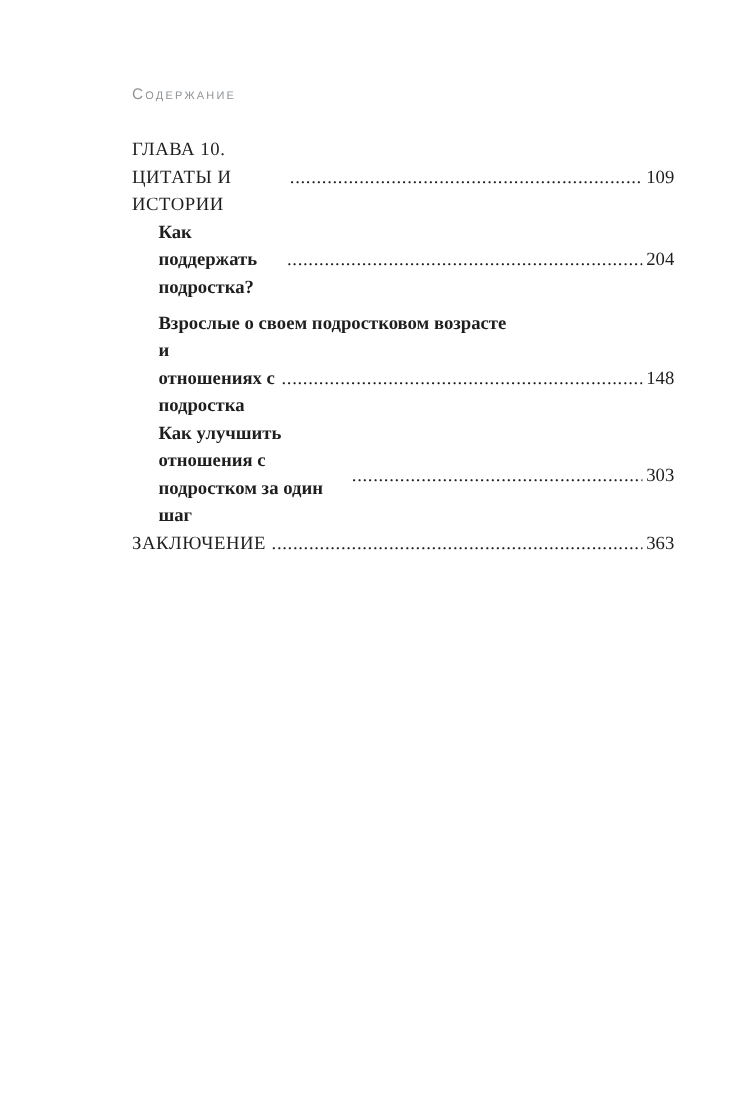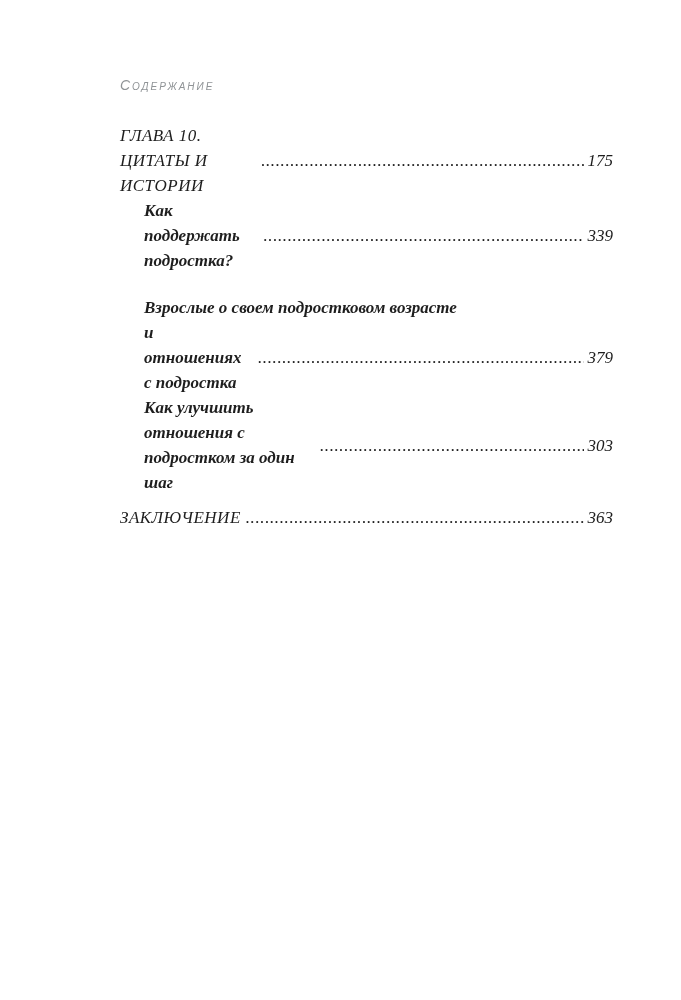--- a/index.html
+++ b/index.html
@@ -4,41 +4,40 @@
 <style>
   html, body { margin: 0; padding: 0; background: #ffffff; }
   .page {
     position: relative;
     width: 681px;
     height: 765px;
     background: #ffffff;
     font-family: "Liberation Serif", "DejaVu Serif", serif;
     color: #1e1e1e;
     overflow: hidden;
-    font-style: italic;
   }
   .running-header {
     position: absolute;
     left: 120px;
     top: 77px;
     font-family: "Liberation Sans", "DejaVu Sans", sans-serif;
     font-size: 14px;
     font-variant: small-caps;
     letter-spacing: 2px;
     color: #8f9396;
   }
   .toc {
     position: absolute;
     left: 120px;
     top: 123px;
     width: 493px;
   }
   .entry { margin: 0; }
-  .entry.gap-s { margin-top: 22px; }
-  .entry.gap-l { margin-top: 10px; }
+  .entry.gap-s { margin-top: 8px; }
+  .entry.gap-l { }
   .line {
     display: flex;
     align-items: center;
     line-height: 25px;
     font-size: 17px;
   }
   .entry.section .line { padding-left: 24px; }
   .entry.chapter .label { letter-spacing: 0.5px; }
   .entry.section .label { font-weight: 600; }
   .leader {
@@ -66,40 +65,40 @@
 <div class="page">
 
   <div class="running-header">Содержание</div>
 
   <div class="toc">
 
     <div class="entry chapter">
       <div class="line">
         <span class="label">ГЛАВА 10. ЦИТАТЫ И ИСТОРИИ</span>
         <span class="leader"></span>
-        <span class="pagenum">175</span>
+        <span class="pagenum">109</span>
       </div>
     </div>
 
     <div class="entry section">
       <div class="line">
         <span class="label">Как поддержать подростка?</span>
         <span class="leader"></span>
-        <span class="pagenum">339</span>
+        <span class="pagenum">204</span>
       </div>
     </div>
 
     <div class="entry section gap-s">
       <div class="line">
         <span class="label">Взрослые о своем подростковом возрасте</span>
       </div>
       <div class="line">
         <span class="label">и отношениях с подростка</span>
         <span class="leader"></span>
-        <span class="pagenum">379</span>
+        <span class="pagenum">148</span>
       </div>
     </div>
 
     <div class="entry section">
       <div class="line">
         <span class="label">Как улучшить отношения с подростком за один шаг</span>
         <span class="leader"></span>
         <span class="pagenum">303</span>
       </div>
     </div>

